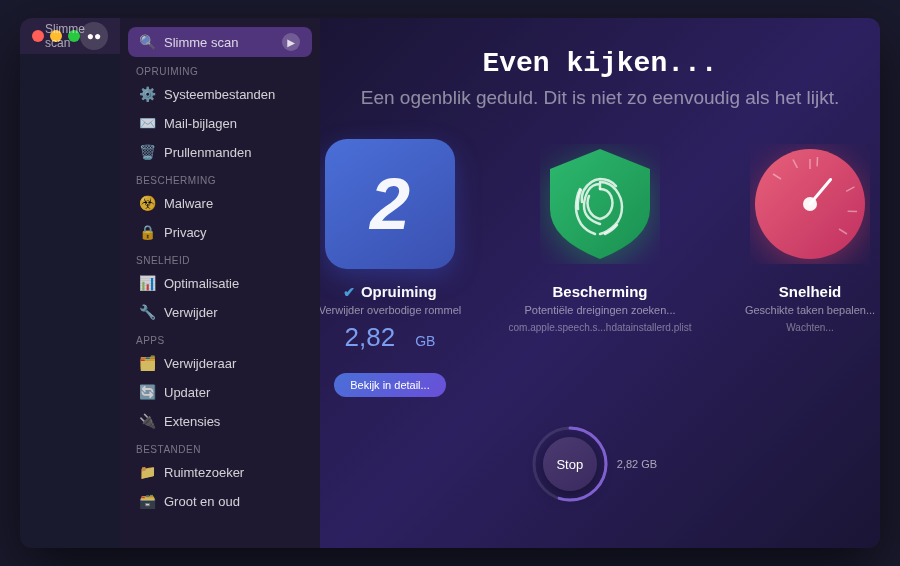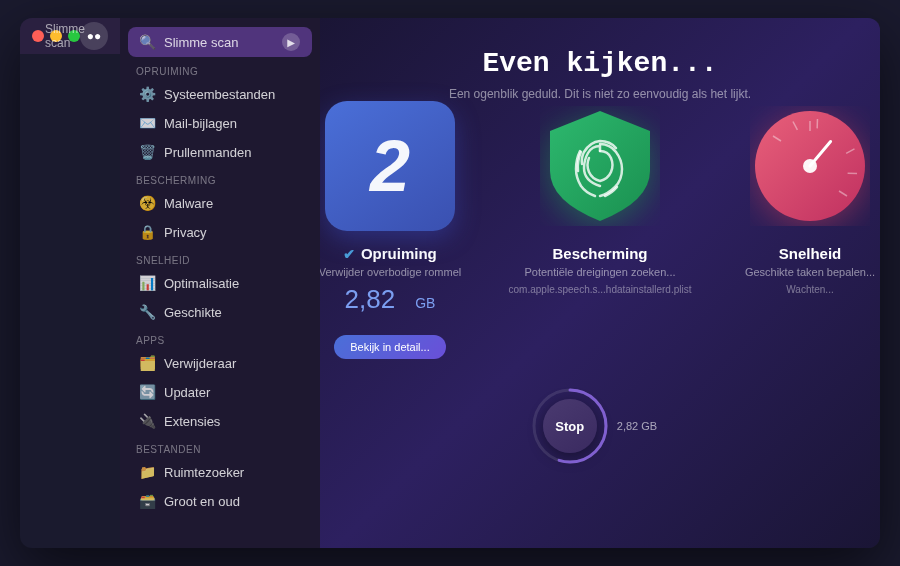--- a/index.html
+++ b/index.html
@@ -132,21 +132,22 @@
     }
     .main-title {
       color: white;
       font-size: 28px;
       font-weight: 700;
       margin-bottom: 8px;
       font-family: Liberation Mono, monospace;
     }
     .main-subtitle {
       color: rgba(255,255,255,0.5);
-      font-size: 12px;
+      font-size: 19px;
+      margin-bottom: 30px;
       text-align: right;
     }
     .cards-row {
       display: flex;
       gap: 30px;
       margin-bottom: 30px;
       align-items: flex-start;
     }
     .card {
       display: flex;
@@ -222,21 +223,21 @@
       justify-content: center;
     }
     .stop-btn {
       width: 54px;
       height: 54px;
       border-radius: 50%;
       background: linear-gradient(145deg, #4a3a70, #3a2a60);
       border: none;
       color: white;
       font-size: 13px;
-      font-weight: 700;
+      font-weight: 400;
       cursor: pointer;
       display: flex;
       align-items: center;
       justify-content: center;
       box-shadow: 0 4px 15px rgba(0,0,0,0.4);
     }
     .bottom-size {
       color: rgba(255,255,255,0.6);
       font-size: 11px;
     }
@@ -308,21 +309,21 @@
         <span>Privacy</span>
       </div>
 
       <div class="sidebar-section-label">Snelheid</div>
       <div class="sidebar-item">
         <span class="sidebar-icon">📊</span>
         <span>Optimalisatie</span>
       </div>
       <div class="sidebar-item">
         <span class="sidebar-icon">🔧</span>
-        <span>Geschikte</span>
+        <span>Verwijder</span>
       </div>
 
       <div class="sidebar-section-label">Apps</div>
       <div class="sidebar-item">
         <span class="sidebar-icon">🗂️</span>
         <span>Verwijderaar</span>
       </div>
       <div class="sidebar-item">
         <span class="sidebar-icon">🔄</span>
         <span>Updater</span>

